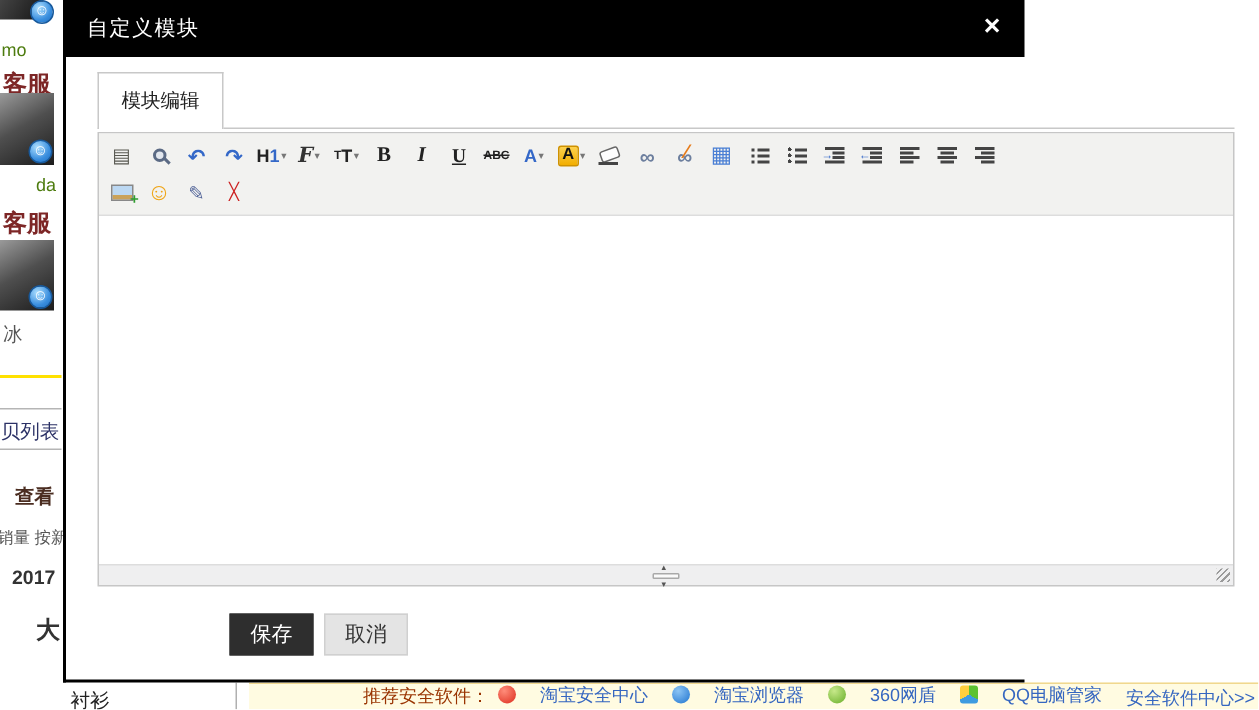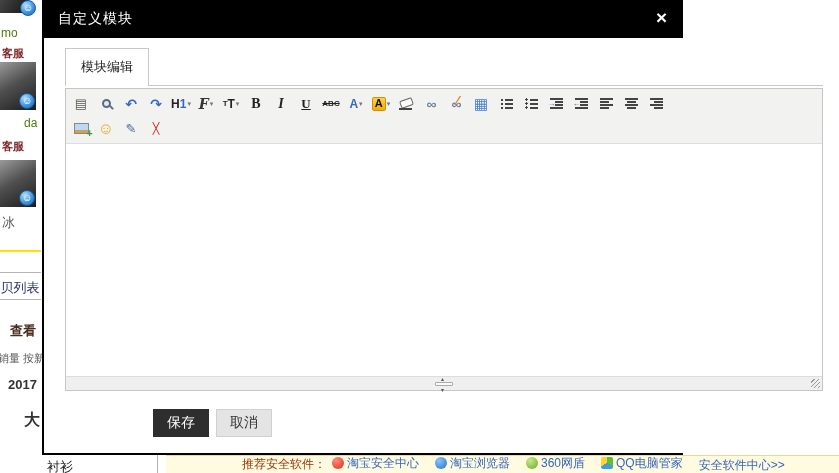--- a/index.html
+++ b/index.html
@@ -9,21 +9,21 @@
 
   
   #sidebar{position:absolute;left:0;top:0;width:42px;height:473px;background:#fff;overflow:hidden;z-index:1;}
   .ava{position:absolute;left:0;width:36px;background:linear-gradient(150deg,#9a9a9a 0%,#4f4f4f 45%,#1c1c1c 100%);}
   .ava.top{background:linear-gradient(120deg,#444,#151515);}
   .qq{position:absolute;width:16px;height:16px;border-radius:50%;
       background:radial-gradient(circle at 35% 30%,#aee0ff 0%,#3a8ede 60%,#1f6ec0 100%);
       border:1px solid #18599b;display:flex;align-items:center;justify-content:center;}
   .qq::after{content:"☺";color:#fff;font-size:10px;line-height:1;}
   .sb-name{position:absolute;font-size:12px;color:#4d7c0f;white-space:nowrap;}
-  .sb-service{position:absolute;font-size:11px;font-weight:bold;color:#7d2626;white-space:nowrap;}
+  .sb-service{position:absolute;font-size:16px;font-weight:bold;color:#7d2626;white-space:nowrap;}
   .sb-line{position:absolute;left:0;width:41px;height:1px;background:#b5b5b5;}
   .sb-line.yellow{height:2px;background:#ffe100;}
   .sb-section{position:absolute;left:0;top:279px;width:40px;text-align:center;font-size:13px;font-weight:normal;color:#2b3166;white-space:nowrap;}
   .sb-view{position:absolute;left:10px;top:322px;width:32px;overflow:hidden;font-size:13px;font-weight:bold;color:#4a2c20;white-space:nowrap;}
   .sb-sort{position:absolute;left:-2px;top:351px;width:46px;overflow:hidden;font-size:11px;color:#555;white-space:nowrap;}
   .sb-year{position:absolute;left:8px;top:377px;font-size:13px;font-weight:bold;color:#333;white-space:nowrap;}
   .sb-big{position:absolute;left:24px;top:410px;font-size:16px;font-weight:bold;color:#333;white-space:nowrap;}
 
   
   #modal{position:absolute;left:42px;top:0;width:641px;height:455px;background:#fff;z-index:3;
@@ -107,21 +107,21 @@
   .btn.save{background:#2e2e2e;color:#fff;border:1px solid #2e2e2e;}
   .btn.cancel{background:#e4e4e4;color:#333;border:1px solid #d0d0d0;}
 
   
   #footer{position:absolute;left:0;top:455px;right:0;height:18px;background:#fff;z-index:2;}
   #footer-product{position:absolute;left:47px;top:3px;font-size:13px;color:#222;}
   #footer-divider{position:absolute;left:157px;top:0;width:1px;height:18px;background:#b0b0b0;}
   #footer-bar{position:absolute;left:166px;right:0;top:0;height:18px;background:#fffbe1;border-top:1px solid #f0d78e;
               display:flex;align-items:center;padding-left:76px;font-size:12px;white-space:nowrap;overflow:hidden;}
   #footer-label{color:#993300;margin-right:6px;}
-  .flink{display:inline-flex;align-items:center;gap:3px;color:#3566c0;margin-right:16px;cursor:pointer;}
+  .flink{display:inline-flex;align-items:center;gap:16px;color:#3566c0;margin-right:16px;cursor:pointer;}
   .fico{width:12px;height:12px;display:inline-block;flex:none;}
   .taobao-security-icon{border-radius:50%;background:radial-gradient(circle at 35% 30%,#ff8d7a,#dc2b1c);}
   .taobao-browser-icon{border-radius:50%;background:radial-gradient(circle at 35% 30%,#8cc4f4,#1f74d0);}
   .shield-360-icon{border-radius:50%;background:radial-gradient(circle at 35% 30%,#c7e98a,#67ad27);}
   .qq-manager-icon{border-radius:2px;background:conic-gradient(#5cc230 0 120deg,#3e9be0 120deg 240deg,#ffcf3d 240deg);}
 </style>
 </head>
 <body>
 
 <div id="stage">

